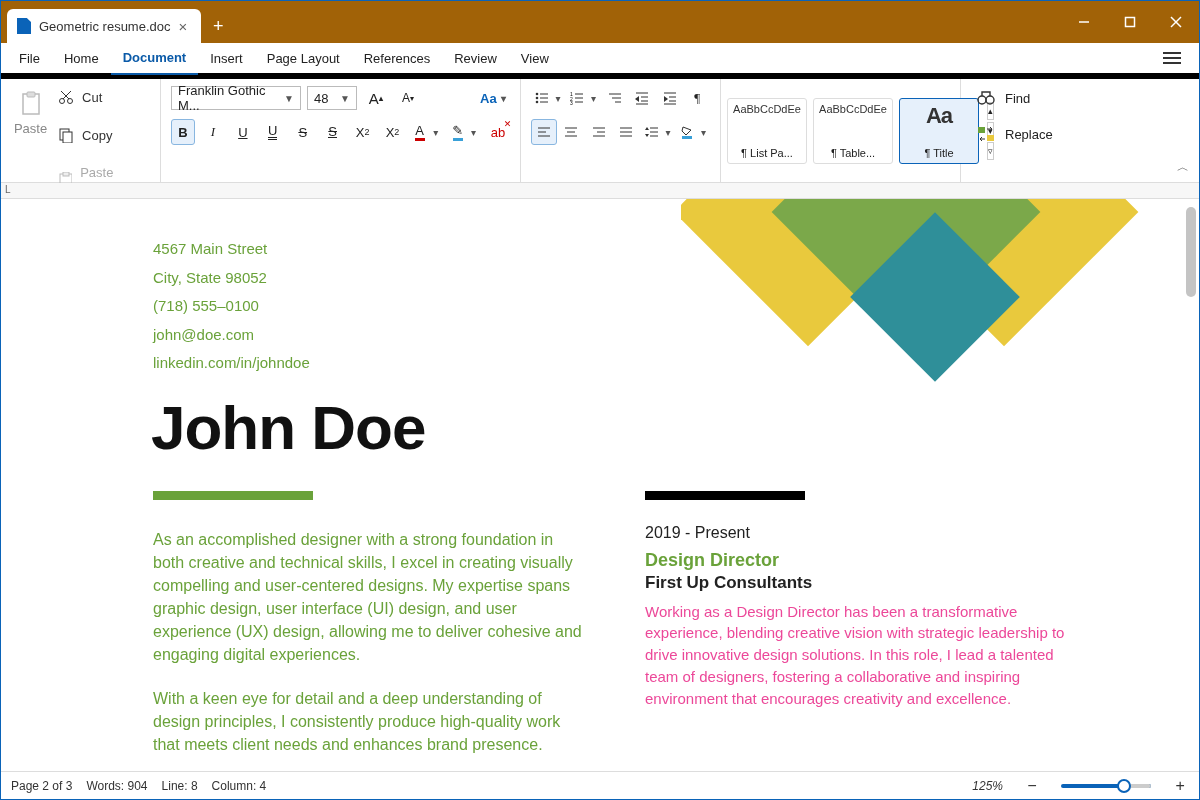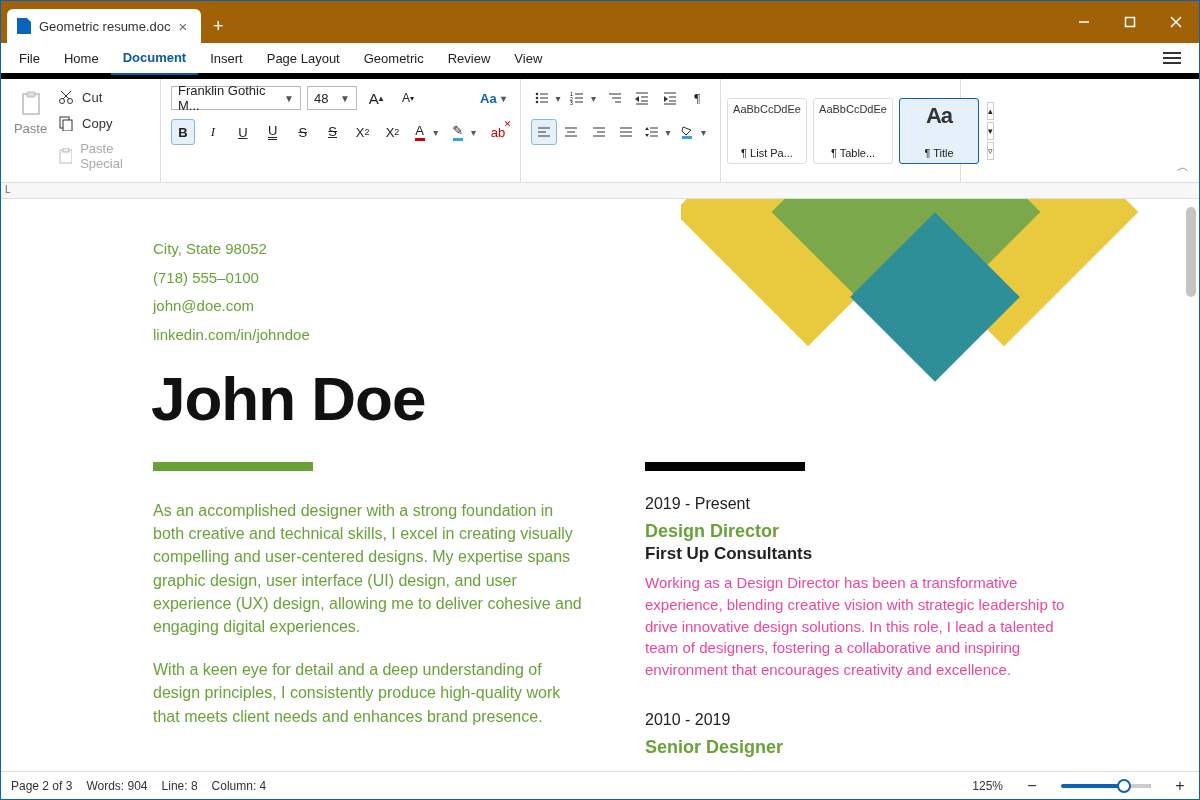--- a/index.html
+++ b/index.html
@@ -18,21 +18,21 @@
   .menubar { height: 36px; display: flex; align-items: center; border-bottom: 6px solid #000000; padding: 0 6px; }
   .menubar .menu-item { padding: 8px 12px; cursor: pointer; color: #222; }
   .menubar .menu-item.active { color: #0a5aa8; border-bottom: 2px solid #0a5aa8; font-weight: 600;}
   .menubar .hamburger { margin-left: auto; padding: 8px 12px; cursor: pointer; }
   .hamburger-lines { width: 18px; height: 2px; background:#333; box-shadow: 0 -5px 0 #333, 0 5px 0 #333; }
   
   .ribbon { height: 104px; border-bottom: 1px solid #ddd; display: flex; align-items:stretch; position:relative;}
   .ribbon-group { border-right: 1px solid #ddd; padding: 6px 10px; display:flex; flex-direction:column; justify-content:flex-start; gap:4px;}
   .paste-group { width: 160px; flex-direction: row; align-items: stretch; gap: 0;}
   .paste-btn { width: 44px; display:flex; flex-direction:column; align-items:center; gap:4px; padding-top:6px; color:#888;}
-  .paste-actions { display:flex; flex-direction:column; gap:10px; padding-left:8px; padding-top:4px;}
+  .paste-actions { display:flex; flex-direction:column; gap:22px; padding-left:8px; padding-top:4px;}
   .paste-actions .row { display:flex; align-items:center; gap:8px; color:#333; cursor:pointer;}
   .paste-actions .row.disabled { color:#aaa; }
   .font-group { width: 360px; gap:8px;}
   .font-row { display:flex; align-items:center; gap:6px;}
   .combo { border:1px solid #bbb; height:24px; display:flex; align-items:center; padding:0 6px; background:#fff; gap:4px; }
   .combo.font { width:130px;gap:8px; }
   .combo.size { width:50px; }
   .chev { font-size:10px; color:#555; margin-left:auto;}
   .tool-btn { width:26px; height:26px; display:flex; align-items:center; justify-content:center; border:1px solid transparent; cursor:pointer; border-radius:3px;}
   .tool-btn.active { border-color:#88b6e0; background:#e6f0fb; }
@@ -79,21 +79,21 @@
   
   .geo { position:absolute; top:0; right:0; width:460px; height:200px; overflow:hidden;}
   .diamond { position:absolute; width:190px; height:190px; transform: rotate(45deg);}
   .d-yellow1 { background:#e9c93d; top:-82px; left:32px;}
   .d-green  { background:#7ba84a; top:-82px; left:130px;}
   .d-yellow2{ background:#e9c93d; top:-82px; left:228px;}
   .d-teal   { background:#2f8f99; width:120px; height:120px; top:38px; left:194px;}
   
   .statusbar { height:28px; border-top:1px solid #ddd; display:flex; align-items:center; padding:0 10px; font-size:12px; color:#333; gap:14px;}
   .statusbar .spacer { flex:1;}
-  .zoom-ctrl { display:flex; align-items:center; gap:20px;}
+  .zoom-ctrl { display:flex; align-items:center; gap:20px;font-style:italic;}
   .zoom-btn { width:18px; height:18px; display:flex; align-items:center; justify-content:center; cursor:pointer; font-size:16px; color:#333;}
   .slider { position:relative; width:90px; height:4px; background:#0a63b8; border-radius:2px;}
   .slider .track-grey { position:absolute; right:0; top:0; height:4px; width:30px; background:#ccc; border-radius:2px;}
   .slider .thumb { position:absolute; top:-5px; left:56px; width:14px; height:14px; border-radius:50%; background:#fff; border:2px solid #0a63b8;}
   .clip-color { width:10px; height:3px; display:inline-block;}
 </style>
 </head>
 <body>
 
 <div class="titlebar">
@@ -124,21 +124,21 @@
       </div>
   </div>
 </div>
 
 <div class="menubar">
   <div class="menu-item">File</div>
   <div class="menu-item">Home</div>
   <div class="menu-item active">Document</div>
   <div class="menu-item">Insert</div>
   <div class="menu-item">Page Layout</div>
-  <div class="menu-item">Geometric</div>
+  <div class="menu-item">References</div>
   <div class="menu-item">Review</div>
   <div class="menu-item">View</div>
   <div class="hamburger">
       <div class="hamburger-lines"></div>
     </div>
 </div>
 
 <div class="ribbon">
   <div class="ribbon-group paste-group">
     <div class="paste-btn">
@@ -351,38 +351,58 @@
         <div>¶ Title</div>
       </div>
     </div>
     <div class="style-spin">
       <div>▴</div>
       <div>▾</div>
       <div>▿</div>
     </div>
   </div>
 
+  <div class="ribbon-group editing-group">
+    <div class="row">
+      <svg width="18" height="18">
+          <circle cx="5" cy="11" r="4" fill="none" stroke="#333" stroke-width="1.4"></circle>
+          <circle cx="13" cy="11" r="4" fill="none" stroke="#333" stroke-width="1.4"></circle>
+          <path d="M5 7 L5 3 L13 3 L13 7" fill="none" stroke="#333" stroke-width="1.4"></path>
+        </svg>
+      <span>Find</span>
+    </div>
+    <div class="row">
+      <svg width="18" height="18">
+          <rect x="1" y="2" width="7" height="6" fill="#6aa23a"></rect>
+          <rect x="10" y="10" width="7" height="6" fill="#e9c93d"></rect>
+          <path d="M10 4 L15 4 L13 2 M13 6 L15 4" fill="none" stroke="#333"></path>
+          <path d="M8 14 L3 14 L5 12 M5 16 L3 14" fill="none" stroke="#333"></path>
+        </svg>
+      <span>Replace</span>
+    </div>
+  </div>
 
   <div class="ribbon-collapse">︿</div>
 </div>
 
 <div class="ruler">
   <span class="corner">L</span>
 </div>
 
 <div class="doc-area">
   <div class="scrollbar-v"></div>
   <div class="page">
     <div class="geo">
       <div class="diamond d-yellow1"></div>
       <div class="diamond d-yellow2"></div>
       <div class="diamond d-green"></div>
       <div class="diamond d-teal"></div>
     </div>
     <div class="contact">
+      <div>4567 Main Street</div>
       <div>City, State 98052</div>
       <div>(718) 555–0100</div>
       <div>john@doe.com</div>
       <div>linkedin.com/in/johndoe</div>
     </div>
     <div class="name">John Doe</div>
     <div class="columns">
       <div class="col-left">
         <div class="green-bar"></div>
         <div class="summary">
@@ -390,24 +410,20 @@
           <p>With a keen eye for detail and a deep understanding of design principles, I consistently produce high-quality work that meets client needs and enhances brand presence.</p>
         </div>
       </div>
       <div class="col-right">
         <div class="black-bar"></div>
         <div class="job-block">
           <div class="job-date">2019 - Present</div>
           <div class="job-title">Design Director</div>
           <div class="job-company">First Up Consultants</div>
           <div class="job-desc">Working as a Design Director has been a transformative experience, blending creative vision with strategic leadership to drive innovative design solutions. In this role, I lead a talented team of designers, fostering a collaborative and inspiring environment that encourages creativity and excellence.</div>
-        </div>
-        <div class="job-block">
-          <div class="job-date">2010 - 2019</div>
-          <div class="job-title">Senior Designer</div>
         </div>
       </div>
     </div>
   </div>
 </div>
 
 <div class="statusbar">
   <span>Page 2 of 3</span>
   <span>Words: 904</span>
   <span>Line: 8</span>

